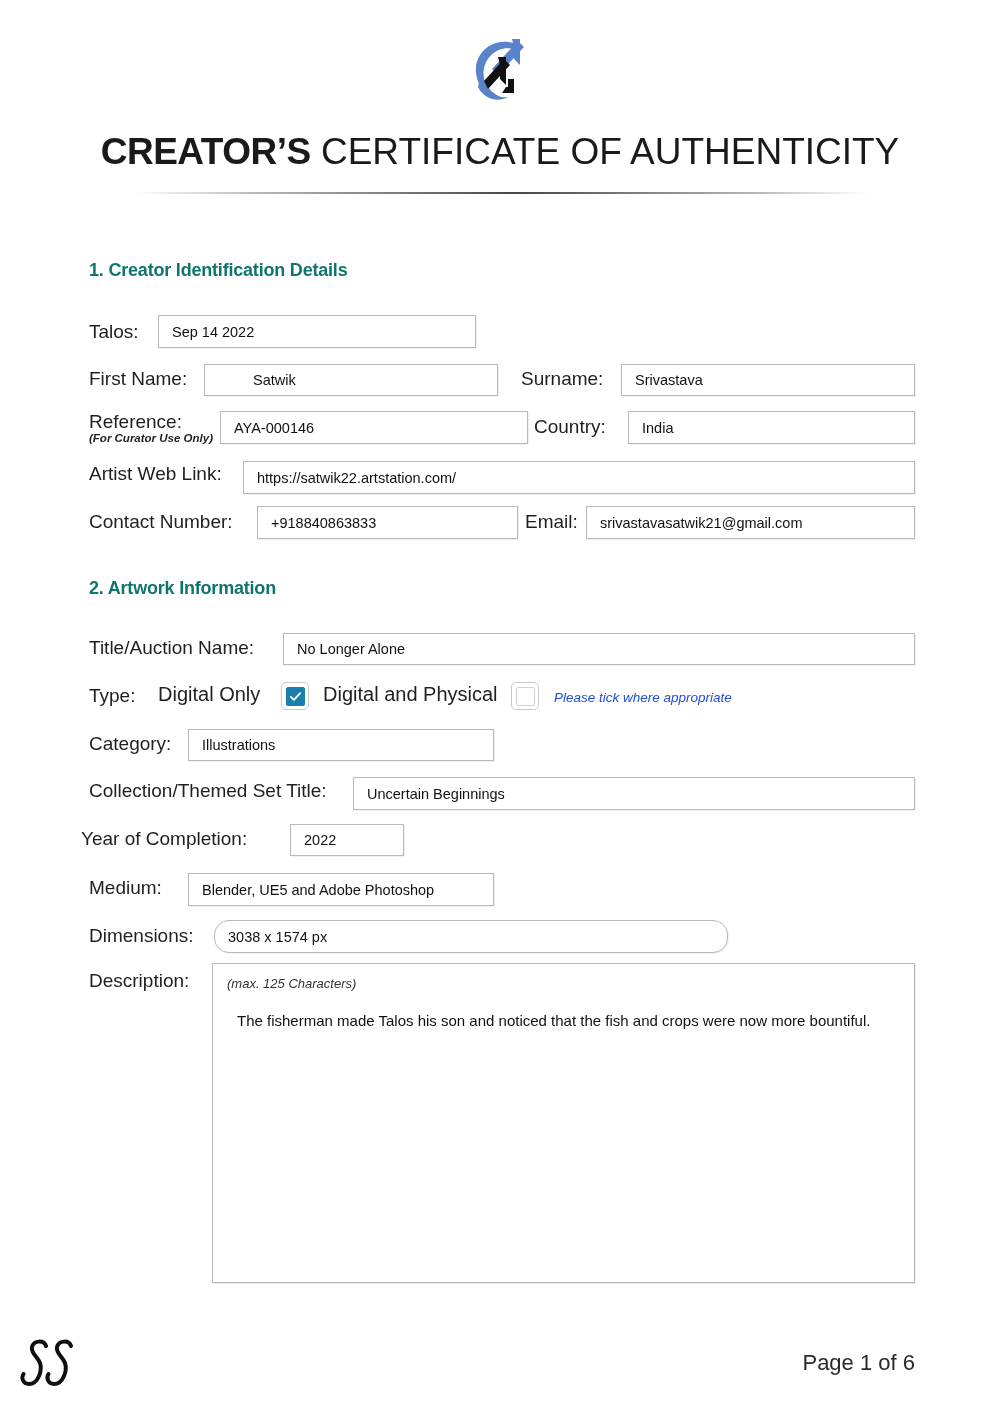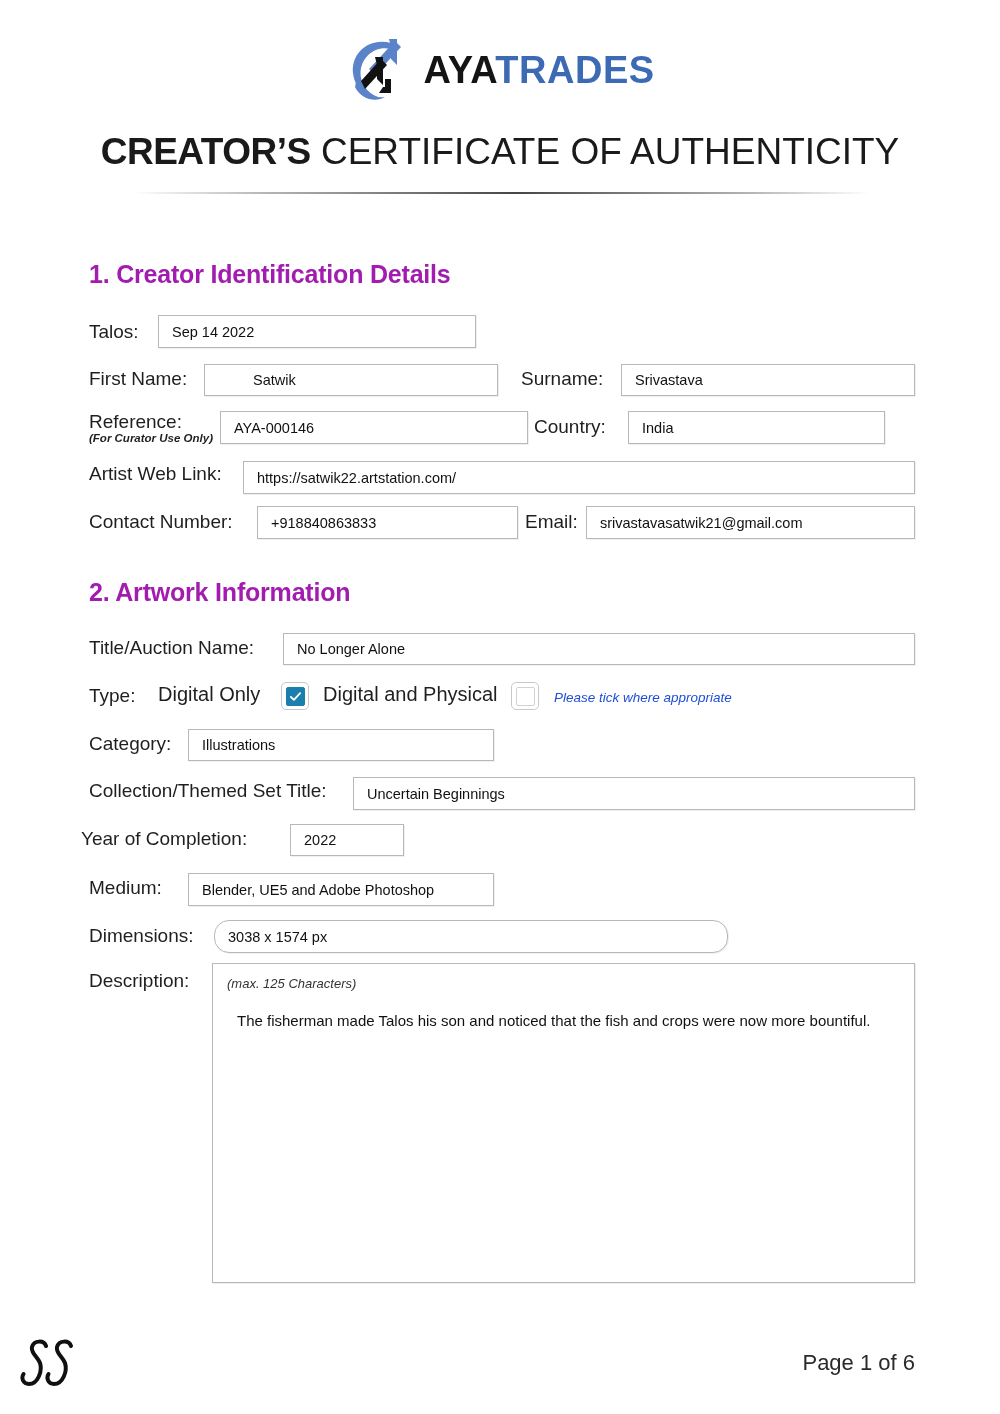--- a/index.html
+++ b/index.html
@@ -67,23 +67,23 @@
       rgba(120,120,120,0.55) 18%,
       rgba(60,60,60,0.95) 52%,
       rgba(120,120,120,0.55) 84%,
       rgba(255,255,255,0) 100%);
   }
 
   
   .section-heading {
     position: absolute;
     left: 89px;
-    font-size: 25px;
+    font-size: 18px;
     font-weight: 700;
-    color: #a21caf;
+    color: #0f766e;
     letter-spacing: -0.2px;
     white-space: nowrap;
   }
   #sec1-heading { top: 260px; }
   #sec2-heading { top: 578px; }
 
   
   .lbl {
     position: absolute;
     font-size: 19px;
@@ -210,23 +210,20 @@
     <svg viewBox="0 0 64 70" width="64" height="70" aria-hidden="true">
       <path d="M46 8 C24 2, 6 18, 8 38 C9.5 52, 20 62, 33 62 C22 58, 15 48, 15.5 37 C16.5 21, 31 10, 46 14 Z" fill="#5a83c9"></path>
       <path d="M44 4 L52 4 L52 30 L46 24 L46 12 Z" fill="#5a83c9"></path>
       <path d="M50 6 L56 12 L30 40 L24 34 Z" fill="#5a83c9"></path>
       <path d="M30 22 L38 22 L38 50 L32 44 L32 30 Z" fill="#121212"></path>
       <path d="M36 24 L42 30 L20 54 L16 46 Z" fill="#121212"></path>
       <path d="M40 44 L46 44 L46 58 L34 58 L38 52 L40 52 Z" fill="#121212"></path>
       <path d="M12 42 C16 56, 28 64, 40 62 C30 68, 16 64, 10 52 Z" fill="#5a83c9"></path>
     </svg>
   </div>
-  <div class="logo-wordmark">
-    <span class="wm-aya">AYA</span><span class="wm-trades">TRADES</span>
-  </div>
 </div>
 
 <div class="doc-title">
   <span class="strong">CREATOR’S</span><span> CERTIFICATE OF AUTHENTICITY</span>
 </div>
 <div class="title-rule"></div>
 
 <div class="section-heading" id="sec1-heading">1. Creator Identification Details</div>
 
 <div class="lbl" style="left:89px; top:321px;">Talos:</div>
@@ -236,21 +233,21 @@
 <div class="fld" id="first-name-field" style="left:204px; top:364px; width:294px; height:32px;padding-left:48px;">Satwik</div>
 
 <div class="lbl" style="left:521px; top:368px;">Surname:</div>
 <div class="fld" id="surname-field" style="left:621px; top:364px; width:294px; height:32px;">Srivastava</div>
 
 <div class="lbl" style="left:89px; top:411px;">Reference:</div>
 <div class="sublbl" style="left:89px; top:432px;">(For Curator Use Only)</div>
 <div class="fld" id="reference-field" style="left:220px; top:411px; width:308px; height:33px;">AYA-000146</div>
 
 <div class="lbl" style="left:534px; top:416px;">Country:</div>
-<div class="fld" id="country-field" style="left:628px; top:411px; width:257px; height:33px;">India</div>
+<div class="fld" id="country-field" style="left:628px; top:411px; width:287px; height:33px;">India</div>
 
 <div class="lbl" style="left:89px; top:463px;">Artist Web Link:</div>
 <div class="fld" id="web-link-field" style="left:243px; top:461px; width:672px; height:33px;">https://satwik22.artstation.com/</div>
 
 <div class="lbl" style="left:89px; top:511px;">Contact Number:</div>
 <div class="fld" id="contact-field" style="left:257px; top:506px; width:261px; height:33px;">+918840863833</div>
 
 <div class="lbl" style="left:525px; top:511px;">Email:</div>
 <div class="fld" id="email-field" style="left:586px; top:506px; width:329px; height:33px;">srivastavasatwik21@gmail.com</div>
 

